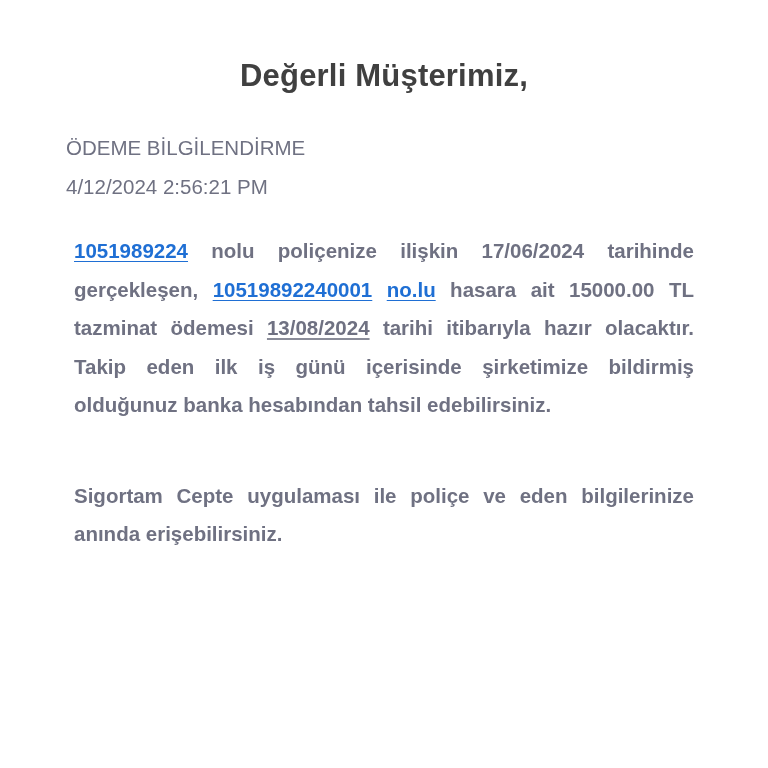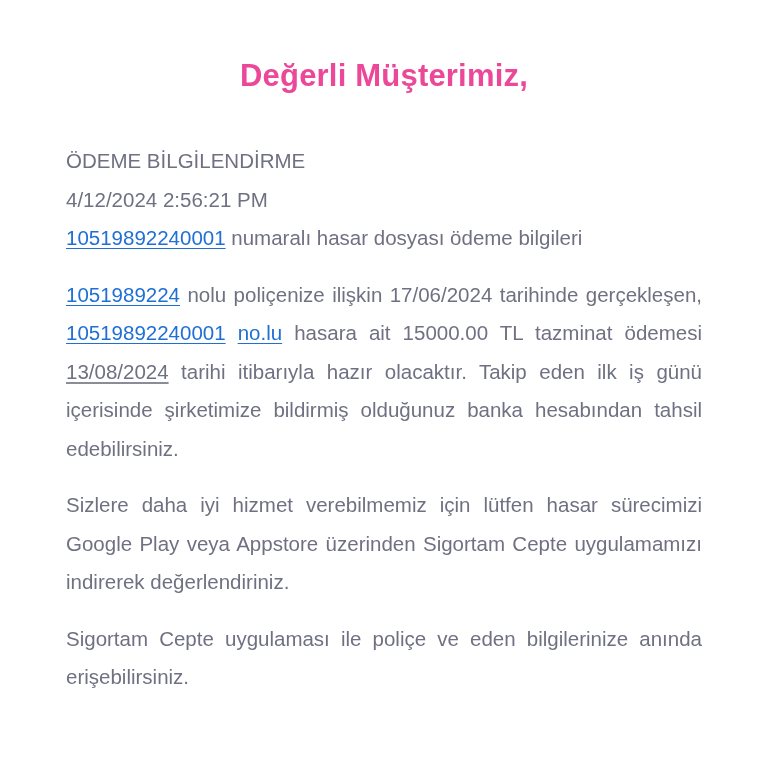--- a/index.html
+++ b/index.html
@@ -15,38 +15,39 @@
       font-family: "Liberation Sans", sans-serif;
     }
     .title {
       position: absolute;
       top: 58px;
       left: 0;
       width: 768px;
       text-align: center;
       font-size: 31px;
       font-weight: bold;
-      color: #ec4899;
+      color: #404040;
       letter-spacing: 0.2px;
     }
     .content {
       position: absolute;
-      top: 142px;
+      top: 129px;
       left: 66px;
       width: 636px;
       color: #6f7182;
       font-size: 20.5px;
       line-height: 38.5px;
     }
     .header-block p {
       margin: 0;
     }
     .para {
-      margin: 0;
+      margin: 8px;
       text-align: justify;
+      font-weight: bold;
     }
     .gap {
       height: 18px;
     }
     a.link {
       color: #1f6fd4;
       text-decoration: underline;
       text-decoration-thickness: 1px;
       text-underline-offset: 3px;
     }
@@ -58,27 +59,25 @@
   </style>
 </head>
 <body>
 
 <div class="title">Değerli Müşterimiz,</div>
 
 <div class="content">
   <div class="header-block">
     <p>ÖDEME BİLGİLENDİRME</p>
     <p>4/12/2024 2:56:21 PM</p>
-    <p><a class="link">10519892240001</a><span> numaralı hasar dosyası ödeme bilgileri</span></p>
   </div>
 
   <div class="gap"></div>
 
   <p class="para"><a class="link">1051989224</a><span> nolu poliçenize ilişkin 17/06/2024 tarihinde gerçekleşen, </span><a class="link">10519892240001</a><span> </span><a class="link">no.lu</a><span> hasara ait 15000.00 TL tazminat ödemesi </span><span class="underline-gray">13/08/2024</span><span> tarihi itibarıyla hazır olacaktır. Takip eden ilk iş günü içerisinde şirketimize bildirmiş olduğunuz banka hesabından tahsil edebilirsiniz.</span></p>
 
   <div class="gap"></div>
 
-  <p class="para">Sizlere daha iyi hizmet verebilmemiz için lütfen hasar sürecimizi Google Play veya Appstore üzerinden Sigortam Cepte uygulamamızı indirerek değerlendiriniz.</p>
 
   <div class="gap"></div>
 
   <p class="para">Sigortam Cepte uygulaması ile poliçe ve eden bilgilerinize anında erişebilirsiniz.</p>
 </div>
 
 </body></html>

